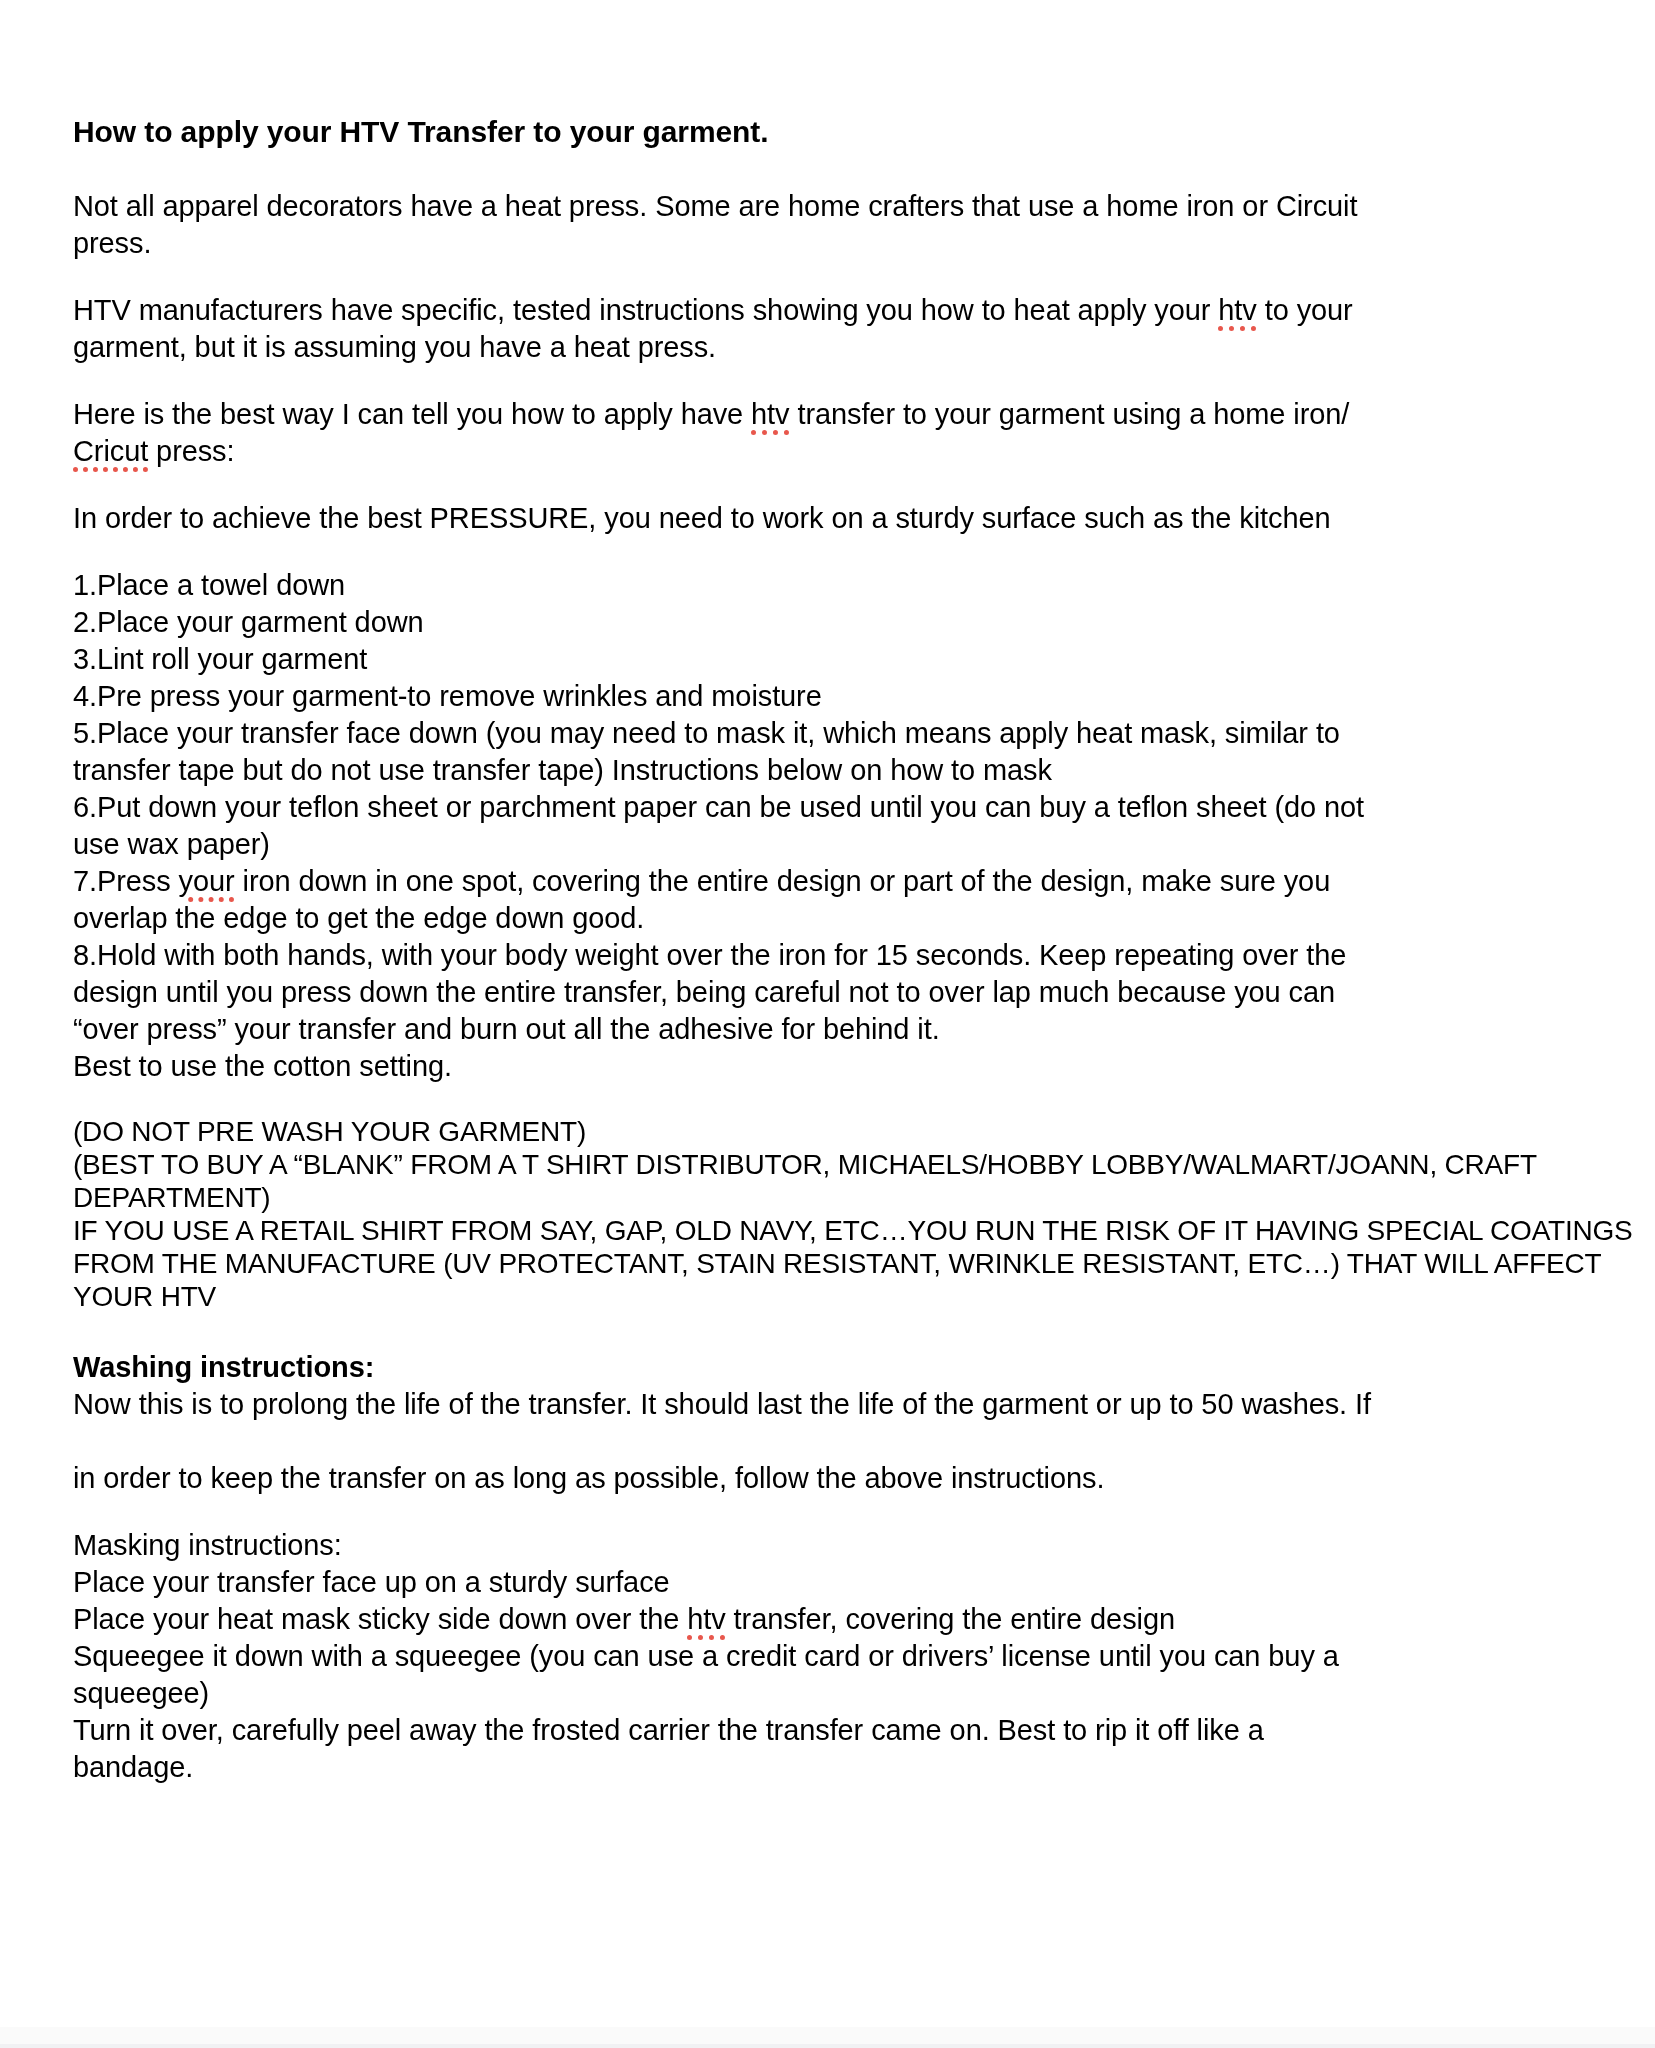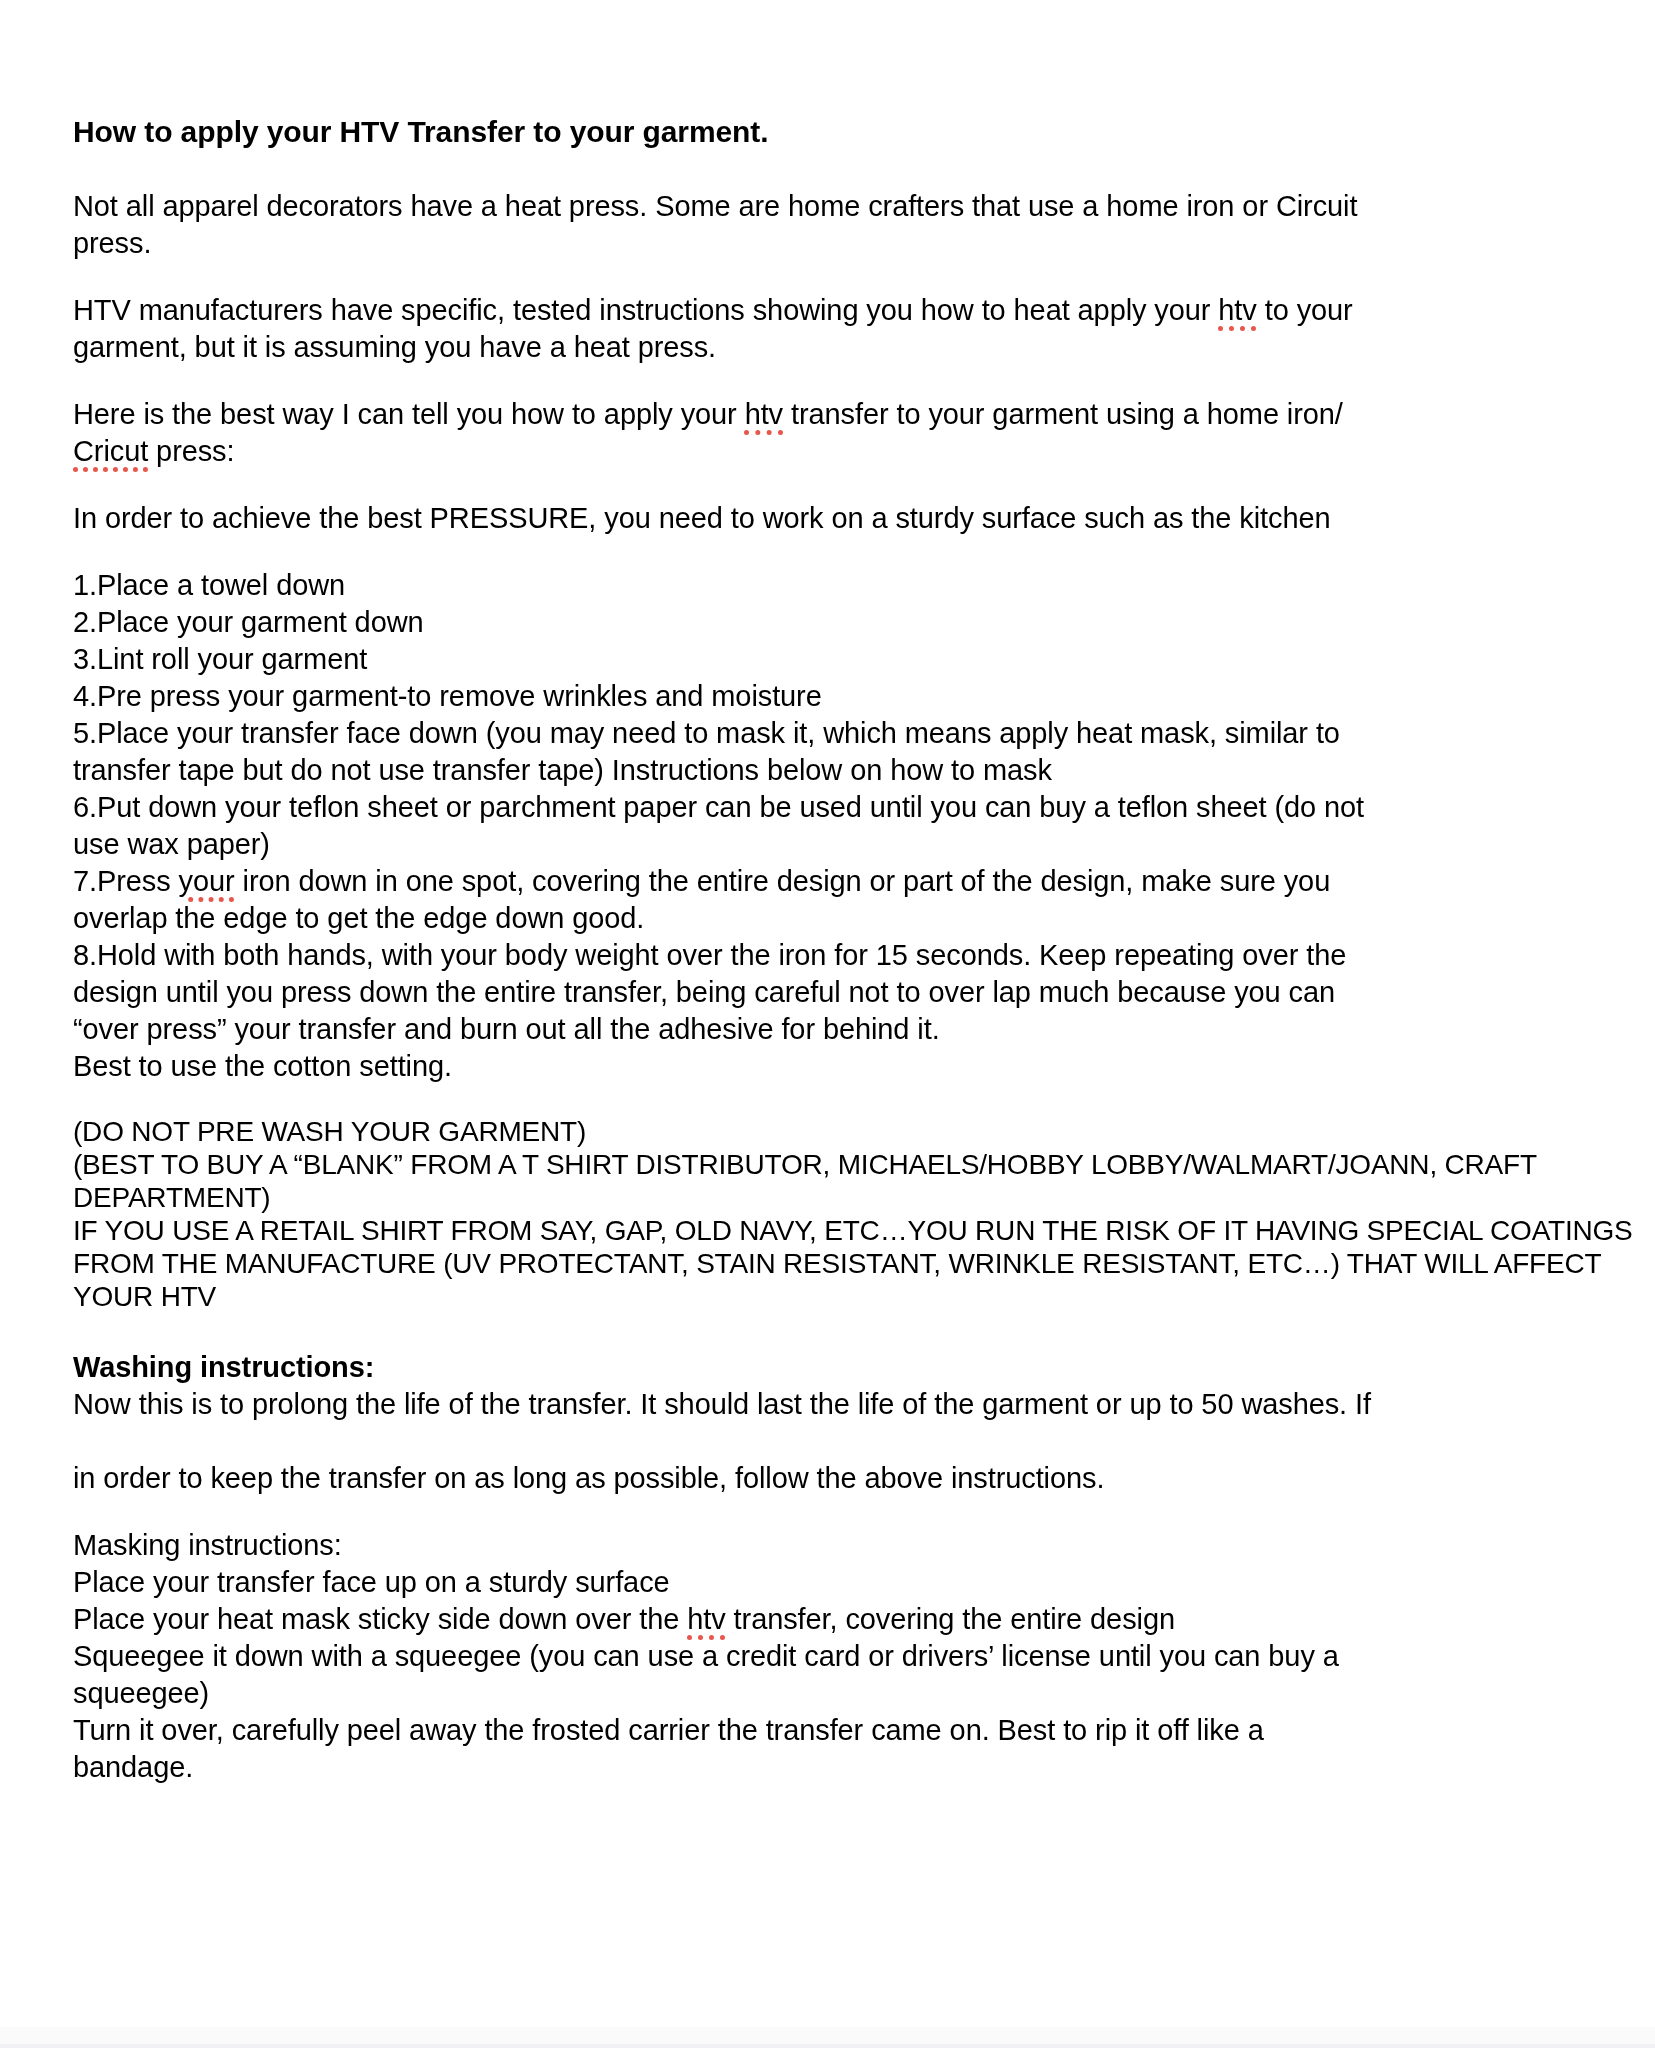--- a/index.html
+++ b/index.html
@@ -43,21 +43,21 @@
     background:var(--footer-edge);
   }
 </style>
 </head>
 <body>
 
 <div class="doc">
     <p class="blk title"><span>How to apply your HTV Transfer to your garment.</span></p>
     <p class="blk body"><span>Not all apparel decorators have a heat press. Some are home crafters that use a home iron or Circuit</span><br><span>press.</span></p>
     <p class="blk body"><span>HTV manufacturers have specific, tested instructions showing you how to heat apply your </span><span class="sp">htv</span><span> to your</span><br><span>garment, but it is assuming you have a heat press.</span></p>
-    <p class="blk body"><span>Here is the best way I can tell you how to apply your </span><span class="sp">htv</span><span> transfer to your garment using a home iron/</span><br><span class="sp">Cricut</span><span> press:</span></p>
+    <p class="blk body"><span>Here is the best way I can tell you how to apply have </span><span class="sp">htv</span><span> transfer to your garment using a home iron/</span><br><span class="sp">Cricut</span><span> press:</span></p>
     <p class="blk body"><span>In order to achieve the best PRESSURE, you need to work on a sturdy surface such as the kitchen</span><br></p>
     <p class="blk body"><span>1.Place a towel down</span><br><span>2.Place your garment down</span><br><span>3.Lint roll your garment</span><br><span>4.Pre press your garment-to remove wrinkles and moisture</span><br><span>5.Place your transfer face down (you may need to mask it, which means apply heat mask, similar to</span><br><span>transfer tape but do not use transfer tape) Instructions below on how to mask</span><br><span>6.Put down your teflon sheet or parchment paper can be used until you can buy a teflon sheet (do not</span><br><span>use wax paper)</span><br><span>7.Press </span><span class="sp">your</span><span> iron down in one spot, covering the entire design or part of the design, make sure you</span><br><span>overlap the edge to get the edge down good.</span><br><span>8.Hold with both hands, with your body weight over the iron for 15 seconds. Keep repeating over the</span><br><span>design until you press down the entire transfer, being careful not to over lap much because you can</span><br><span>“over press” your transfer and burn out all the adhesive for behind it.</span><br><span>Best to use the cotton setting.</span></p>
     <p class="blk caps"><span>(DO NOT PRE WASH YOUR GARMENT)</span><br><span>(BEST TO BUY A “BLANK” FROM A T SHIRT DISTRIBUTOR, MICHAELS/HOBBY LOBBY/WALMART/JOANN, CRAFT</span><br><span>DEPARTMENT)</span><br><span>IF YOU USE A RETAIL SHIRT FROM SAY, GAP, OLD NAVY, ETC…YOU RUN THE RISK OF IT HAVING SPECIAL COATINGS</span><br><span>FROM THE MANUFACTURE (UV PROTECTANT, STAIN RESISTANT, WRINKLE RESISTANT, ETC…) THAT WILL AFFECT</span><br><span>YOUR HTV</span></p>
     <p class="blk heading"><span>Washing instructions:</span></p>
     <p class="blk body"><span>Now this is to prolong the life of the transfer. It should last the life of the garment or up to 50 washes. If</span><br><br><span>in order to keep the transfer on as long as possible, follow the above instructions.</span></p>
     <p class="blk body"><span>Masking instructions:</span><br><span>Place your transfer face up on a sturdy surface</span><br><span>Place your heat mask sticky side down over the </span><span class="sp">htv</span><span> transfer, covering the entire design</span><br><span>Squeegee it down with a squeegee (you can use a credit card or drivers’ license until you can buy a</span><br><span>squeegee)</span><br><span>Turn it over, carefully peel away the frosted carrier the transfer came on. Best to rip it off like a</span><br><span>bandage.</span></p>
   </div>
 <div class="footer-bar"></div>
 
 </body></html>

